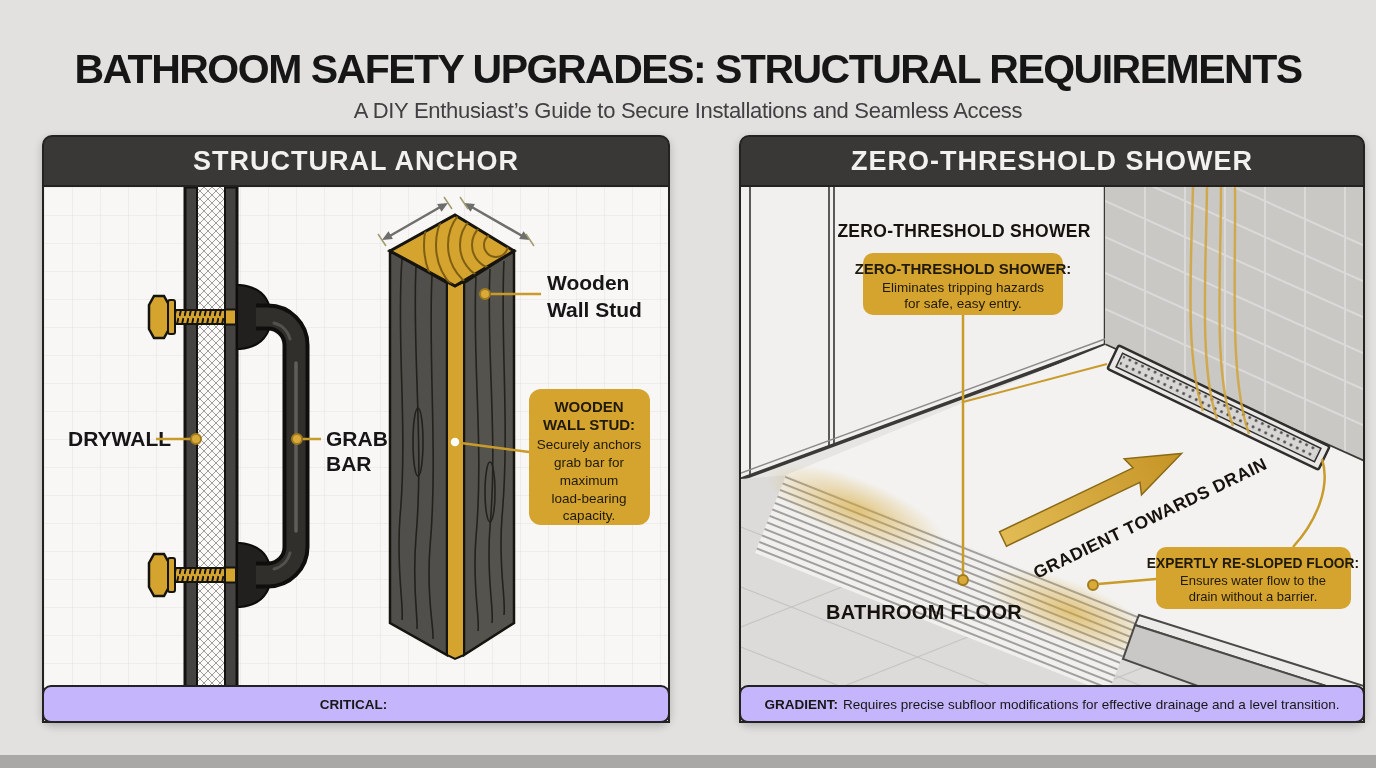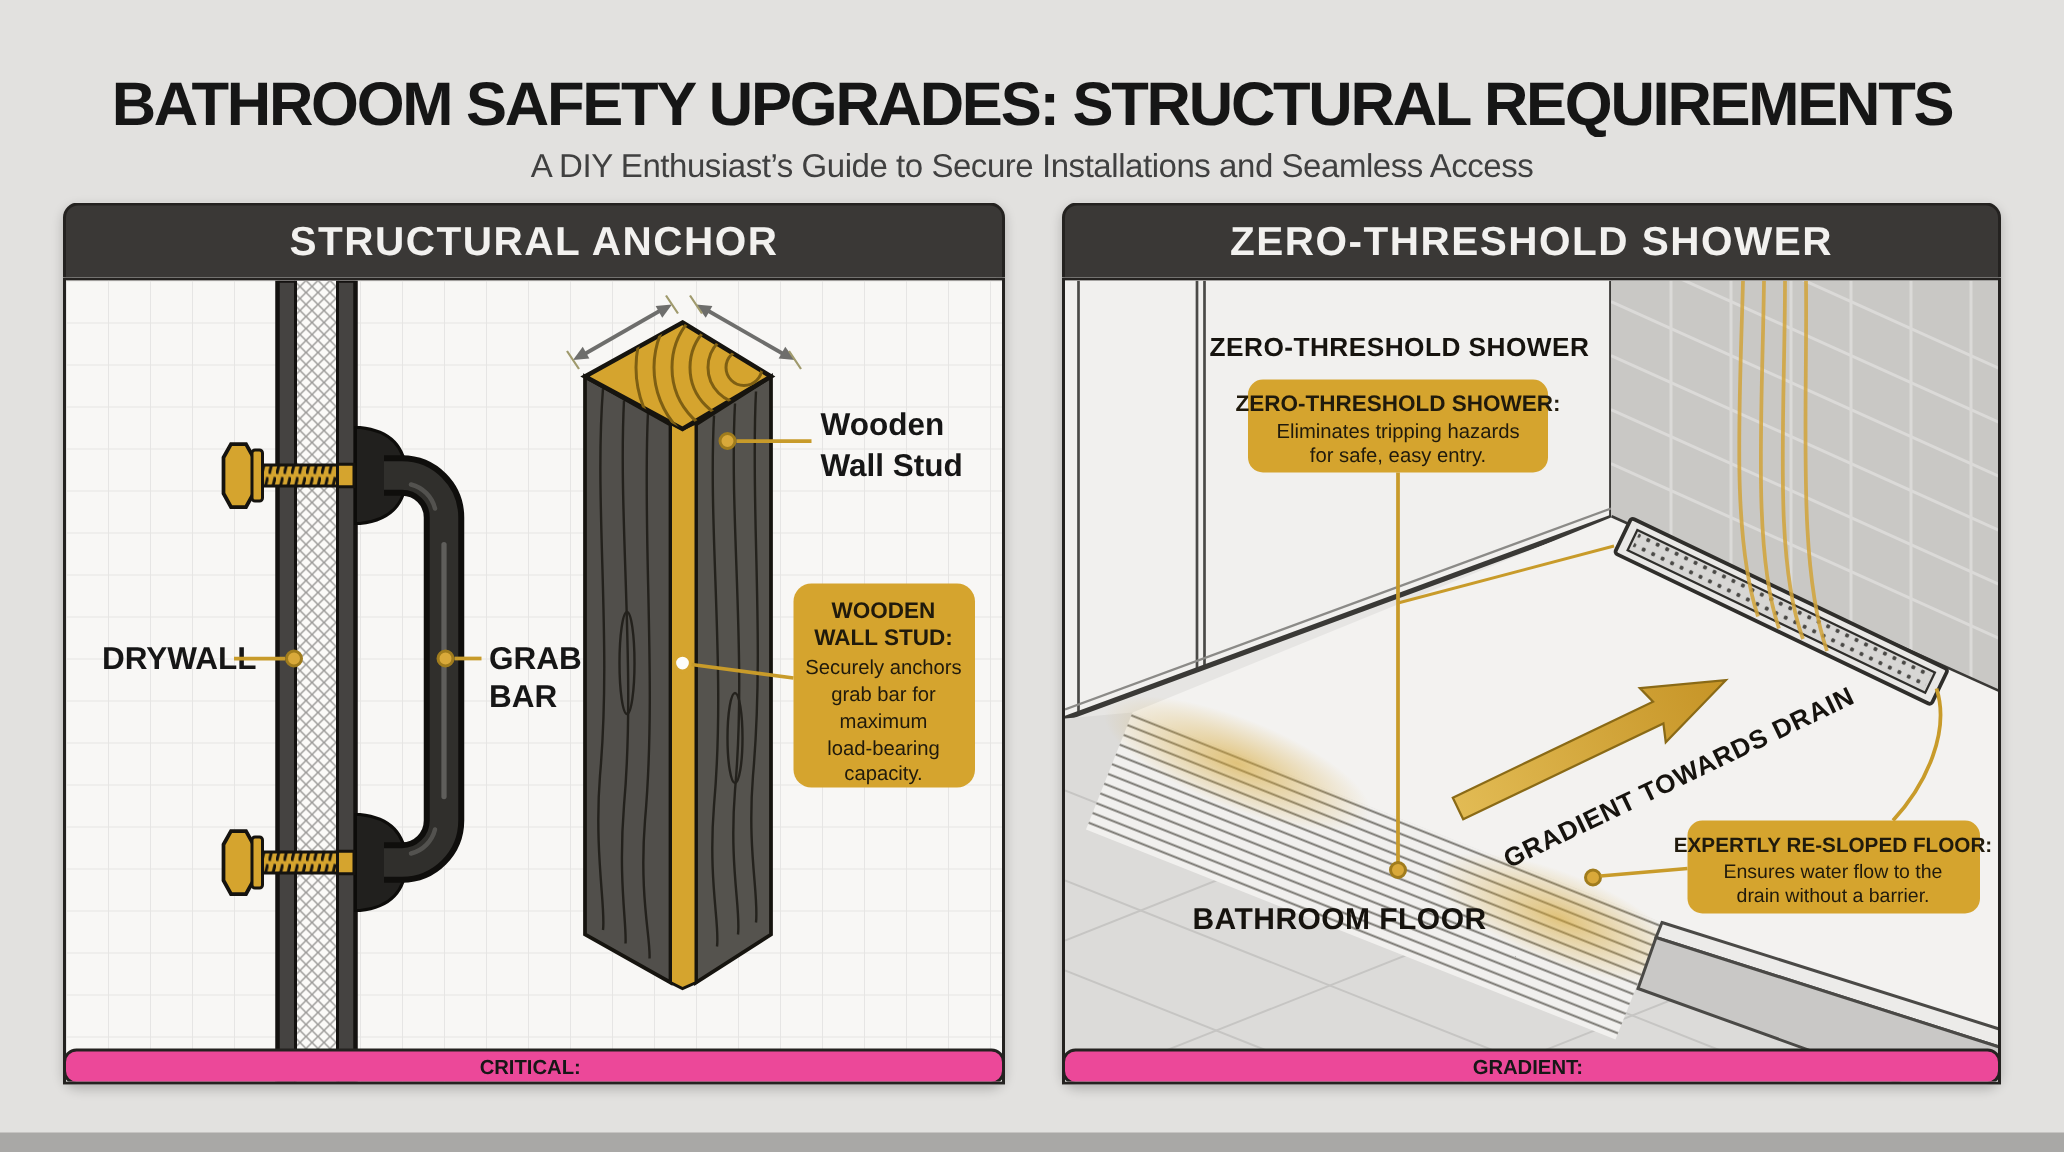--- a/index.html
+++ b/index.html
@@ -14,34 +14,34 @@
     margin-top:48px;font-size:41px;font-weight:bold;letter-spacing:-1.5px;
     color:#161616;line-height:1.05;
   }
   .page-subtitle{margin-top:7px;font-size:22px;letter-spacing:-0.3px;color:#404040;}
   .panel{
     position:absolute;top:135px;height:588px;
     box-shadow:0 3px 8px rgba(0,0,0,.22);
     border-radius:10px;
   }
   .panel-left{left:42px;width:628px;}
-  .panel-right{left:708px;width:626px;}
+  .panel-right{left:739px;width:626px;}
   .panel-header{
     height:50px;background:#3a3836;border:2px solid #242220;border-bottom:none;
     border-radius:10px 10px 0 0;display:flex;align-items:center;justify-content:center;
     color:#f2f1ef;font-size:27px;font-weight:bold;letter-spacing:1px;box-sizing:border-box;
   }
   .panel-body{
     position:relative;height:538px;border:2px solid #242220;border-top:2px solid #242220;
     box-sizing:border-box;background:#f8f7f5;overflow:hidden;
   }
   .panel-body svg{display:block;}
   .panel-footer{
-    position:absolute;left:-2px;right:-2px;bottom:-2px;height:24px;
-    background:#ec4899;border:2.5px solid #242220;border-radius:9px;
+    position:absolute;left:-2px;right:-2px;bottom:-2px;height:38px;
+    background:#c4b5fd;border:2.5px solid #242220;border-radius:9px;
     display:flex;align-items:center;justify-content:center;
     font-size:13.5px;color:#171717;box-sizing:border-box;white-space:nowrap;
   }
   .panel-footer .emph{font-weight:bold;margin-right:5px;}
   .bottom-band{
     position:absolute;left:0;bottom:0;width:1376px;height:13px;background:#a9a8a6;
   }
   text{font-family:"Liberation Sans","DejaVu Sans",sans-serif;}
 </style>
 </head>
@@ -306,17 +306,18 @@
         <text x="512" y="381" text-anchor="middle" font-size="13.8" font-weight="bold" fill="#201a0c">EXPERTLY RE-SLOPED FLOOR:</text>
         <text x="512" y="398" text-anchor="middle" font-size="13" fill="#201a0c">Ensures water flow to the</text>
         <text x="512" y="414" text-anchor="middle" font-size="13" fill="#201a0c">drain without a barrier.</text>
       </g>
 
       <text x="85" y="432" font-size="20" font-weight="bold" fill="#16130e" style="letter-spacing:0.3px">BATHROOM FLOOR</text>
     </svg>
 
     <div class="panel-footer">
       <span class="emph">GRADIENT:</span>
+      <span>Requires precise subfloor modifications for effective drainage and a level transition.</span>
     </div>
   </div>
 </div>
 
 <div class="bottom-band"></div>
 
 </body></html>

